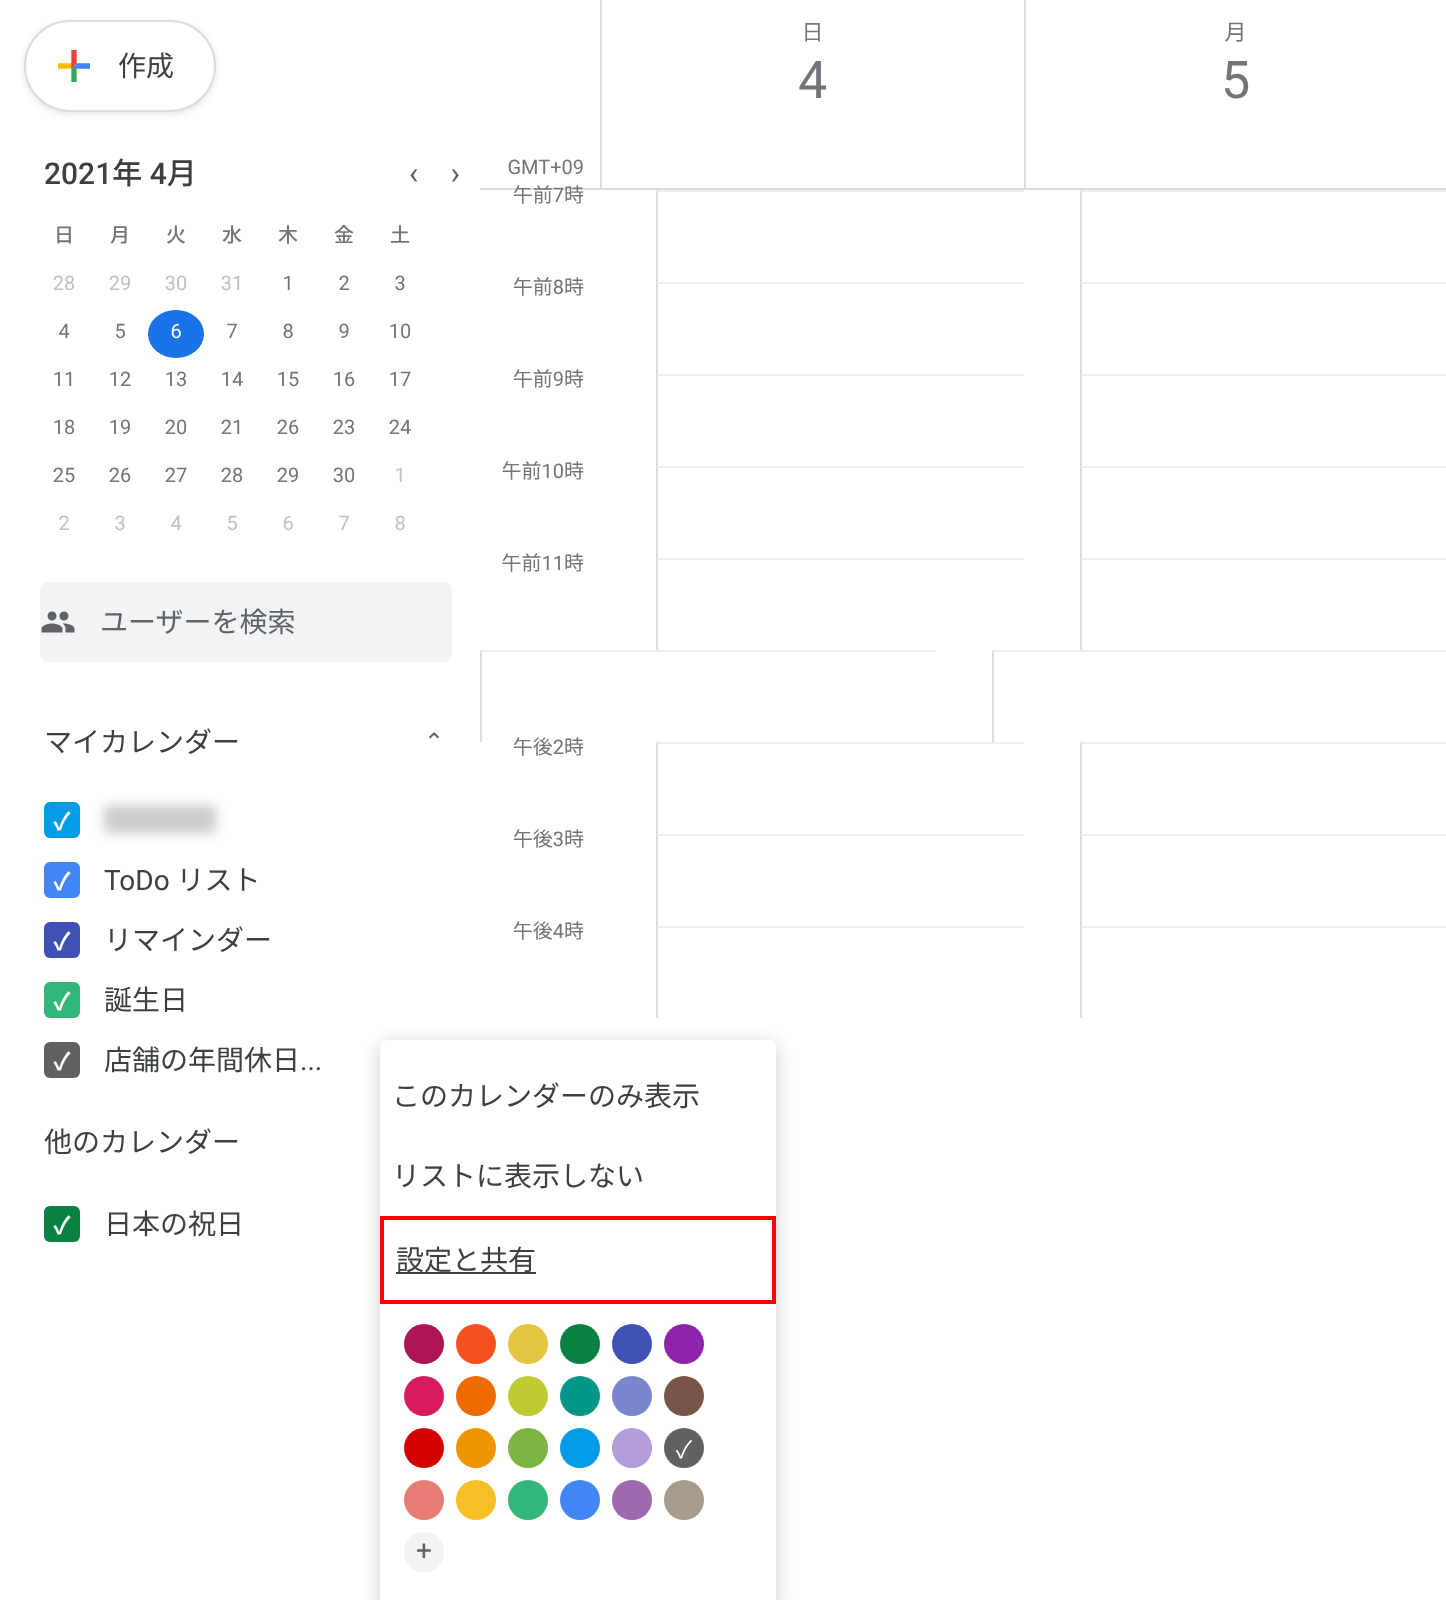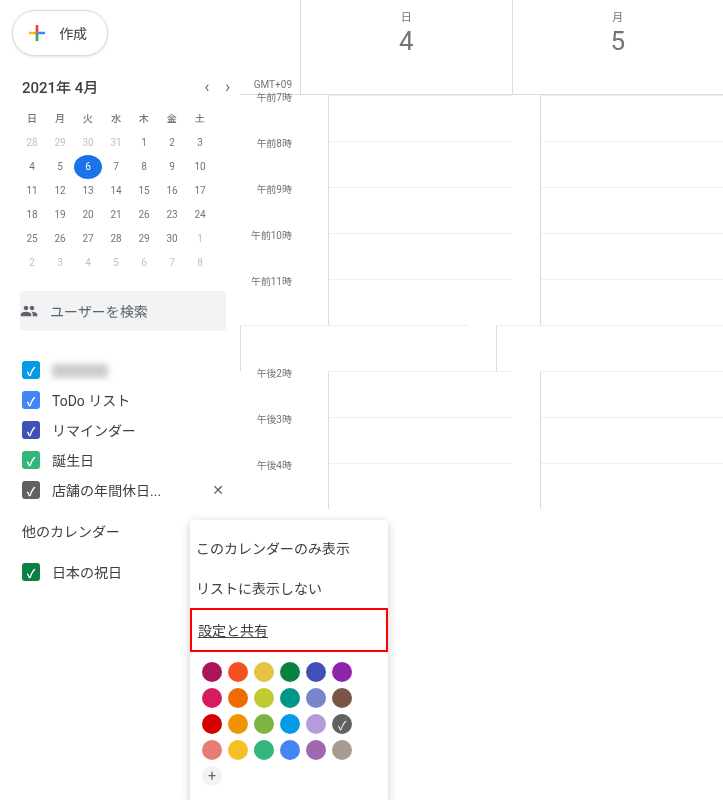--- a/index.html
+++ b/index.html
@@ -148,20 +148,24 @@
       </div>
     </div>
   
   <div class="search-box">
     <svg class="icon" width="18" height="18" viewBox="0 0 24 24" fill="#5f6368">
         <path d="M16 11c1.66 0 2.99-1.34 2.99-3S17.66 5 16 5s-3 1.34-3 3 1.34 3 3 3zm-8 0c1.66 0 2.99-1.34 2.99-3S9.66 5 8 5 5 6.34 5 8s1.34 3 3 3zm0 2c-2.33 0-7 1.17-7 3.5V19h14v-2.5c0-2.33-4.67-3.5-7-3.5zm8 0c-.29 0-.62.02-.97.05 1.16.84 1.97 1.97 1.97 3.45V19h6v-2.5c0-2.33-4.67-3.5-7-3.5z"></path>
       </svg>
     <span class="search-label">ユーザーを検索</span>
   </div>
   
+  <div class="cal-section-header">
+    <span class="cal-section-title">マイカレンダー</span>
+    <span class="chevron">⌃</span>
+  </div>
   <div class="cal-list" id="my-cal-list">
       <div class="cal-item">
         <div class="checkbox" style="background: rgb(3, 155, 229);">
           <span class="check-mark">✓</span>
         </div>
         <span class="cal-label blurred">████</span>
       </div>
       <div class="cal-item">
         <div class="checkbox" style="background: rgb(66, 133, 244);">
           <span class="check-mark">✓</span>

